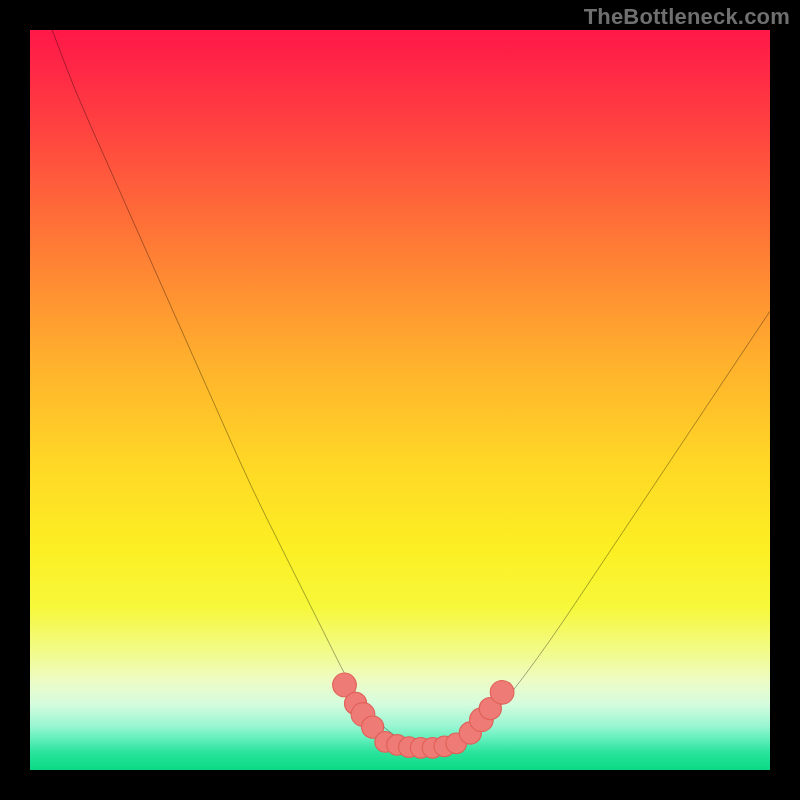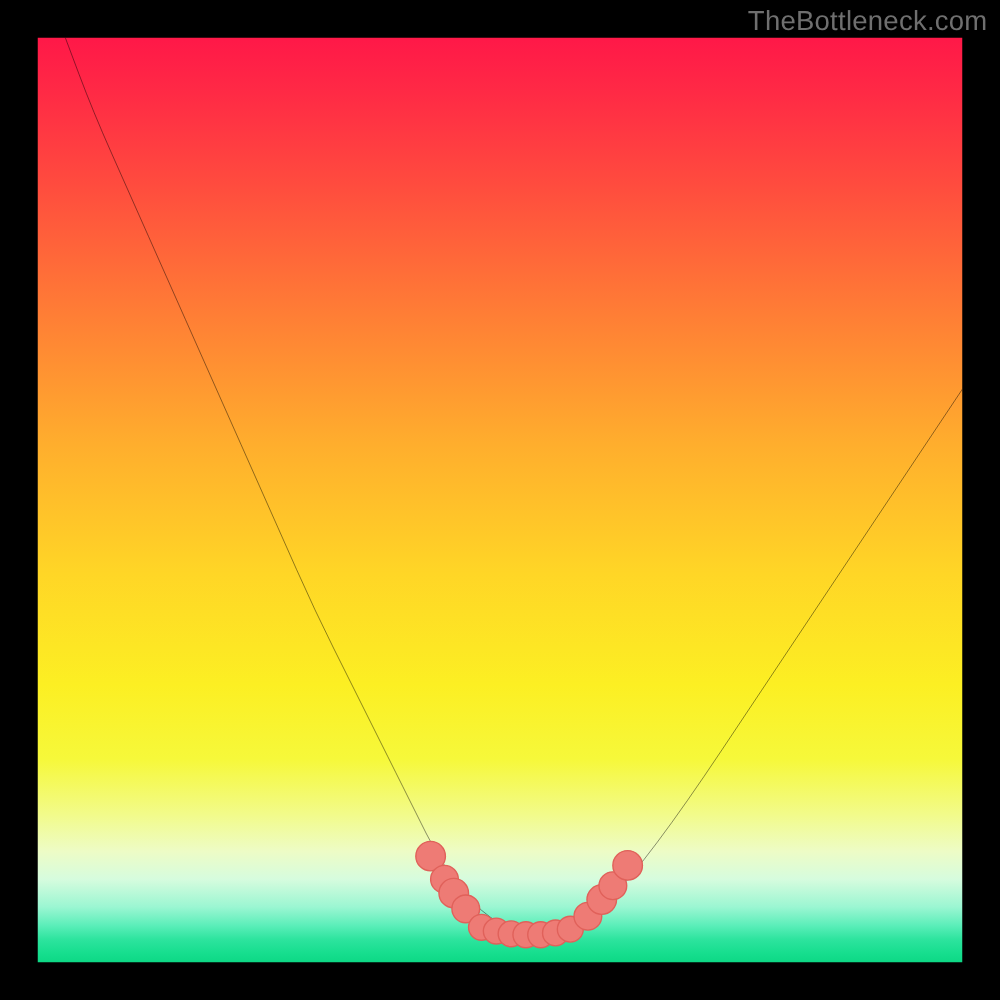--- a/index.html
+++ b/index.html
@@ -56,21 +56,21 @@
     top: 0; left: 0;
     width: 100%;
     height: 100%;
   }
   .watermark {
     position: absolute;
     top: 4px;
     right: 10px;
     color: #6f6f6f;
     font-size: 22px;
-    font-weight: 400;
+    font-weight: 700;
     font-family: Arial, Helvetica, sans-serif;
     letter-spacing: 0.2px;
   }
 </style>
 </head>
 <body>
 
 <div class="frame">
   <div class="plot-area">
     <div class="gradient"></div>

